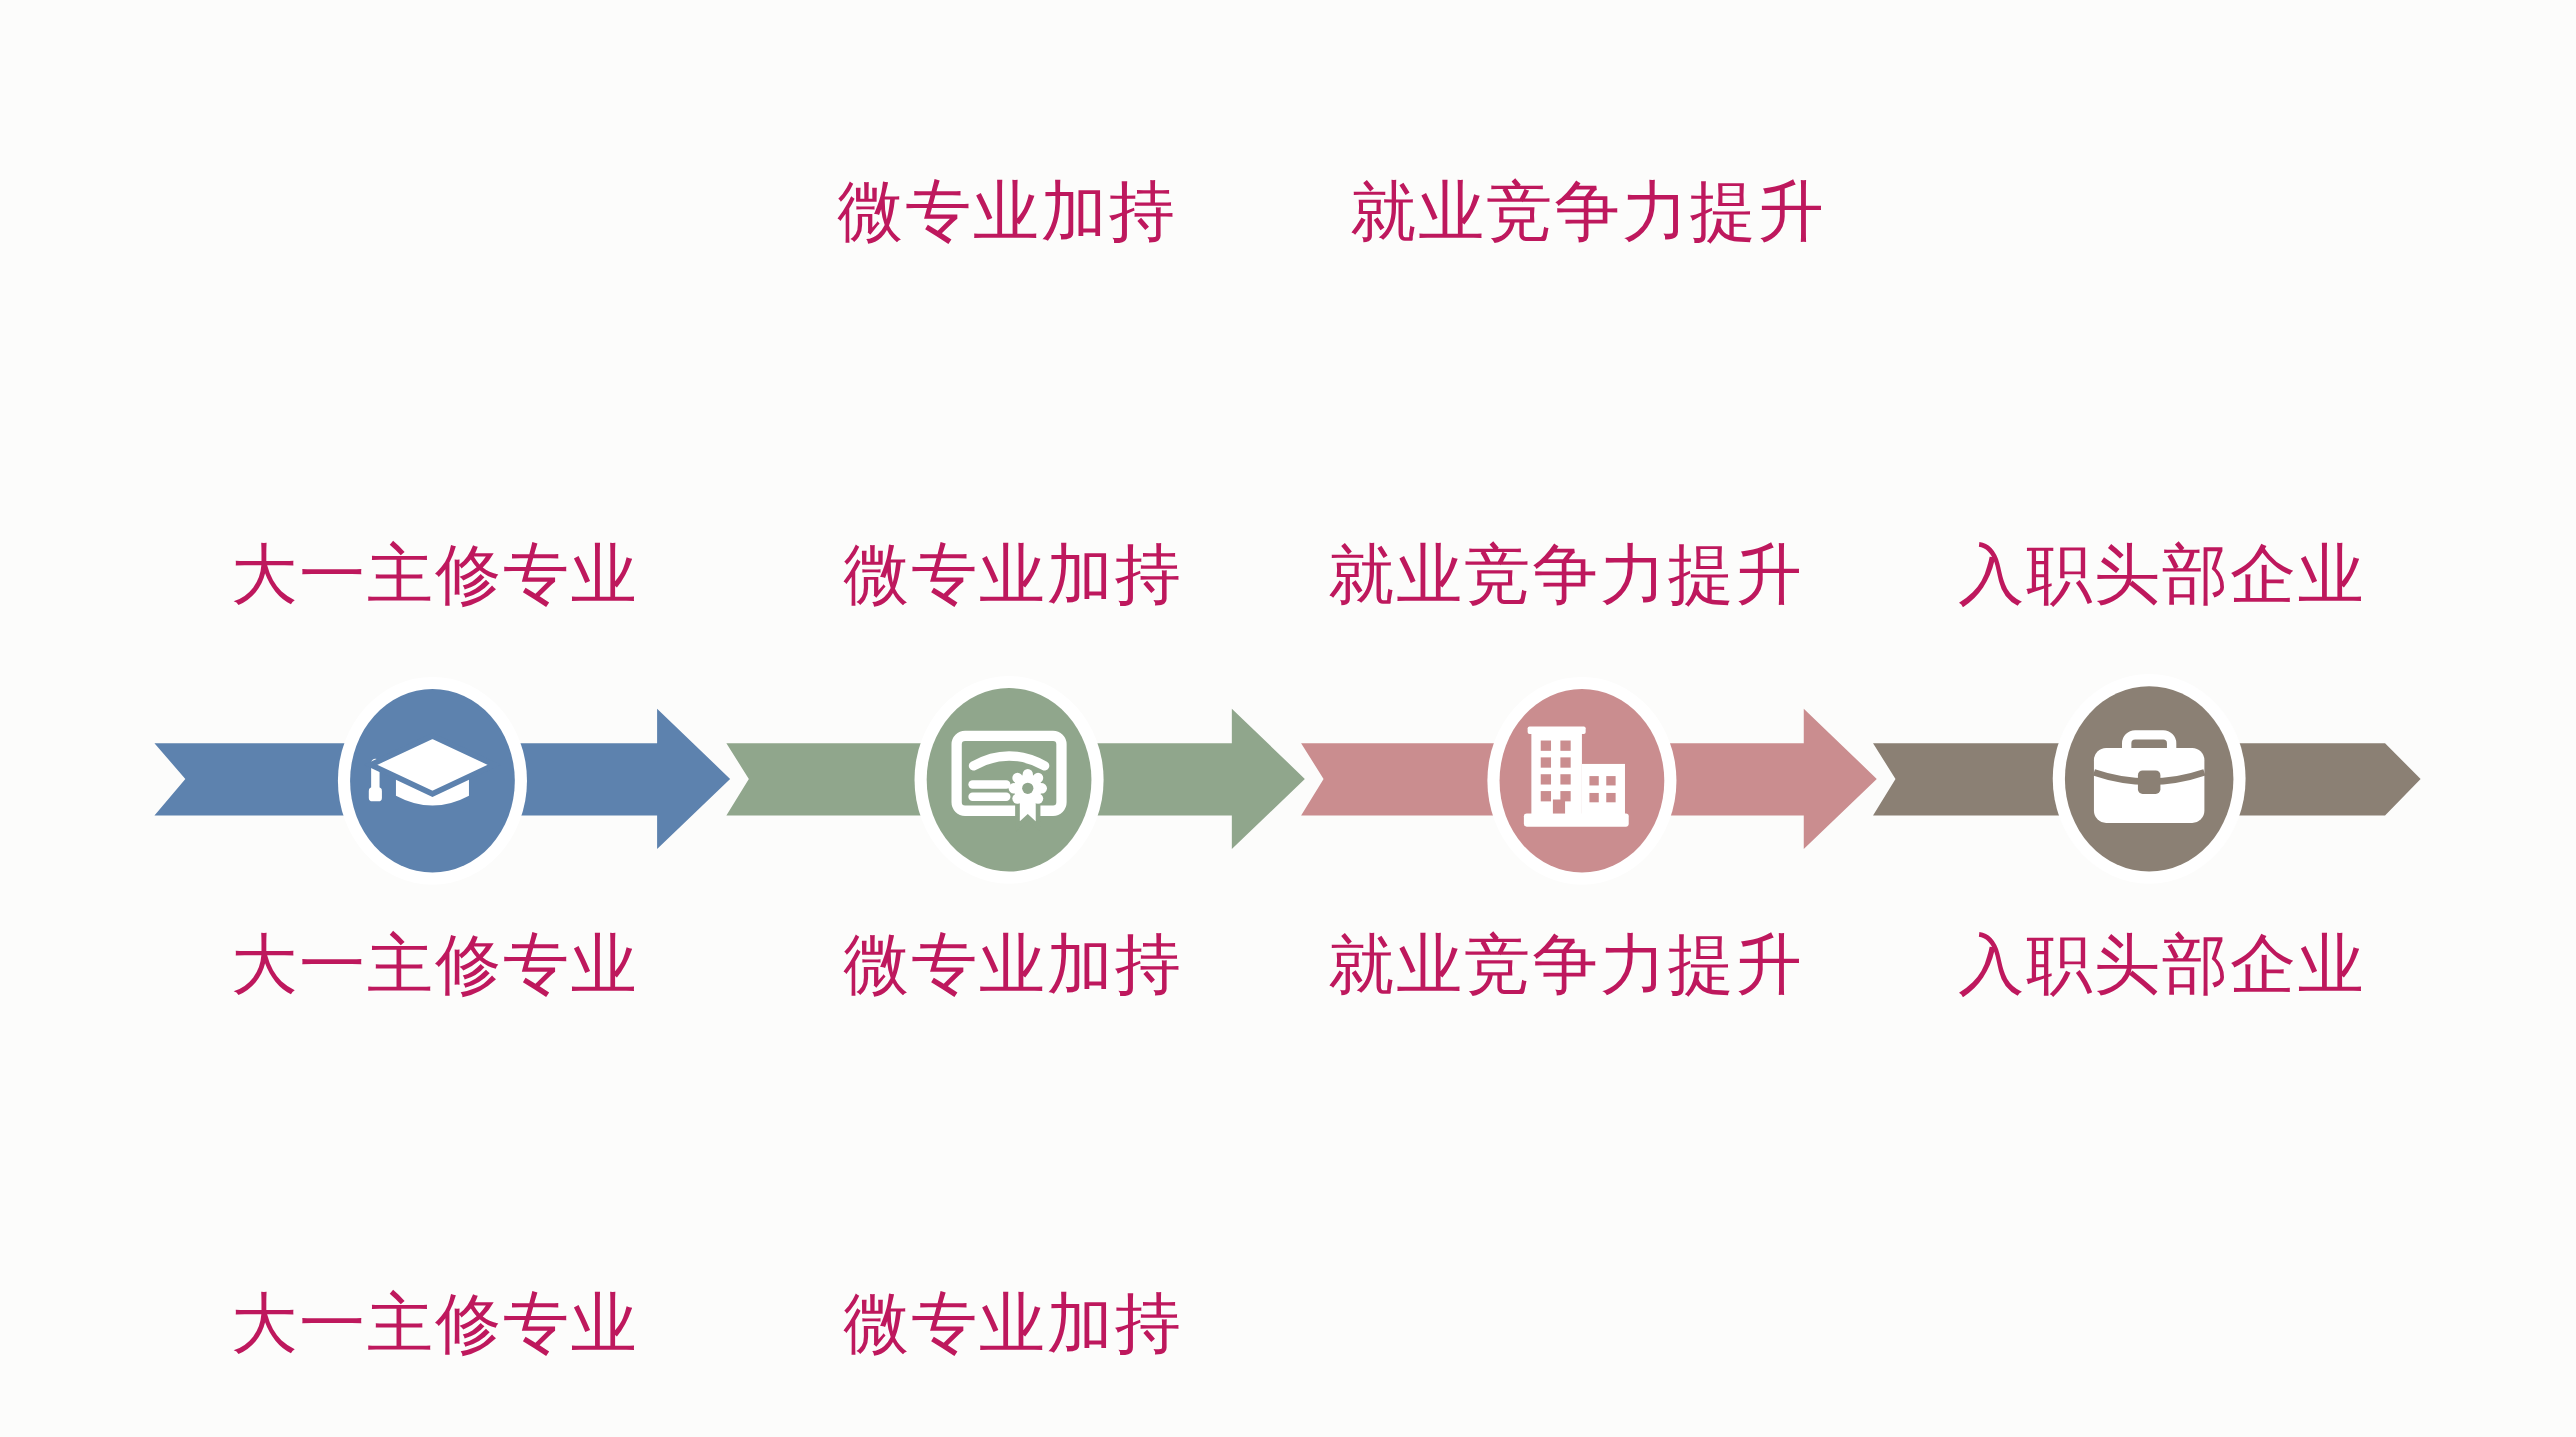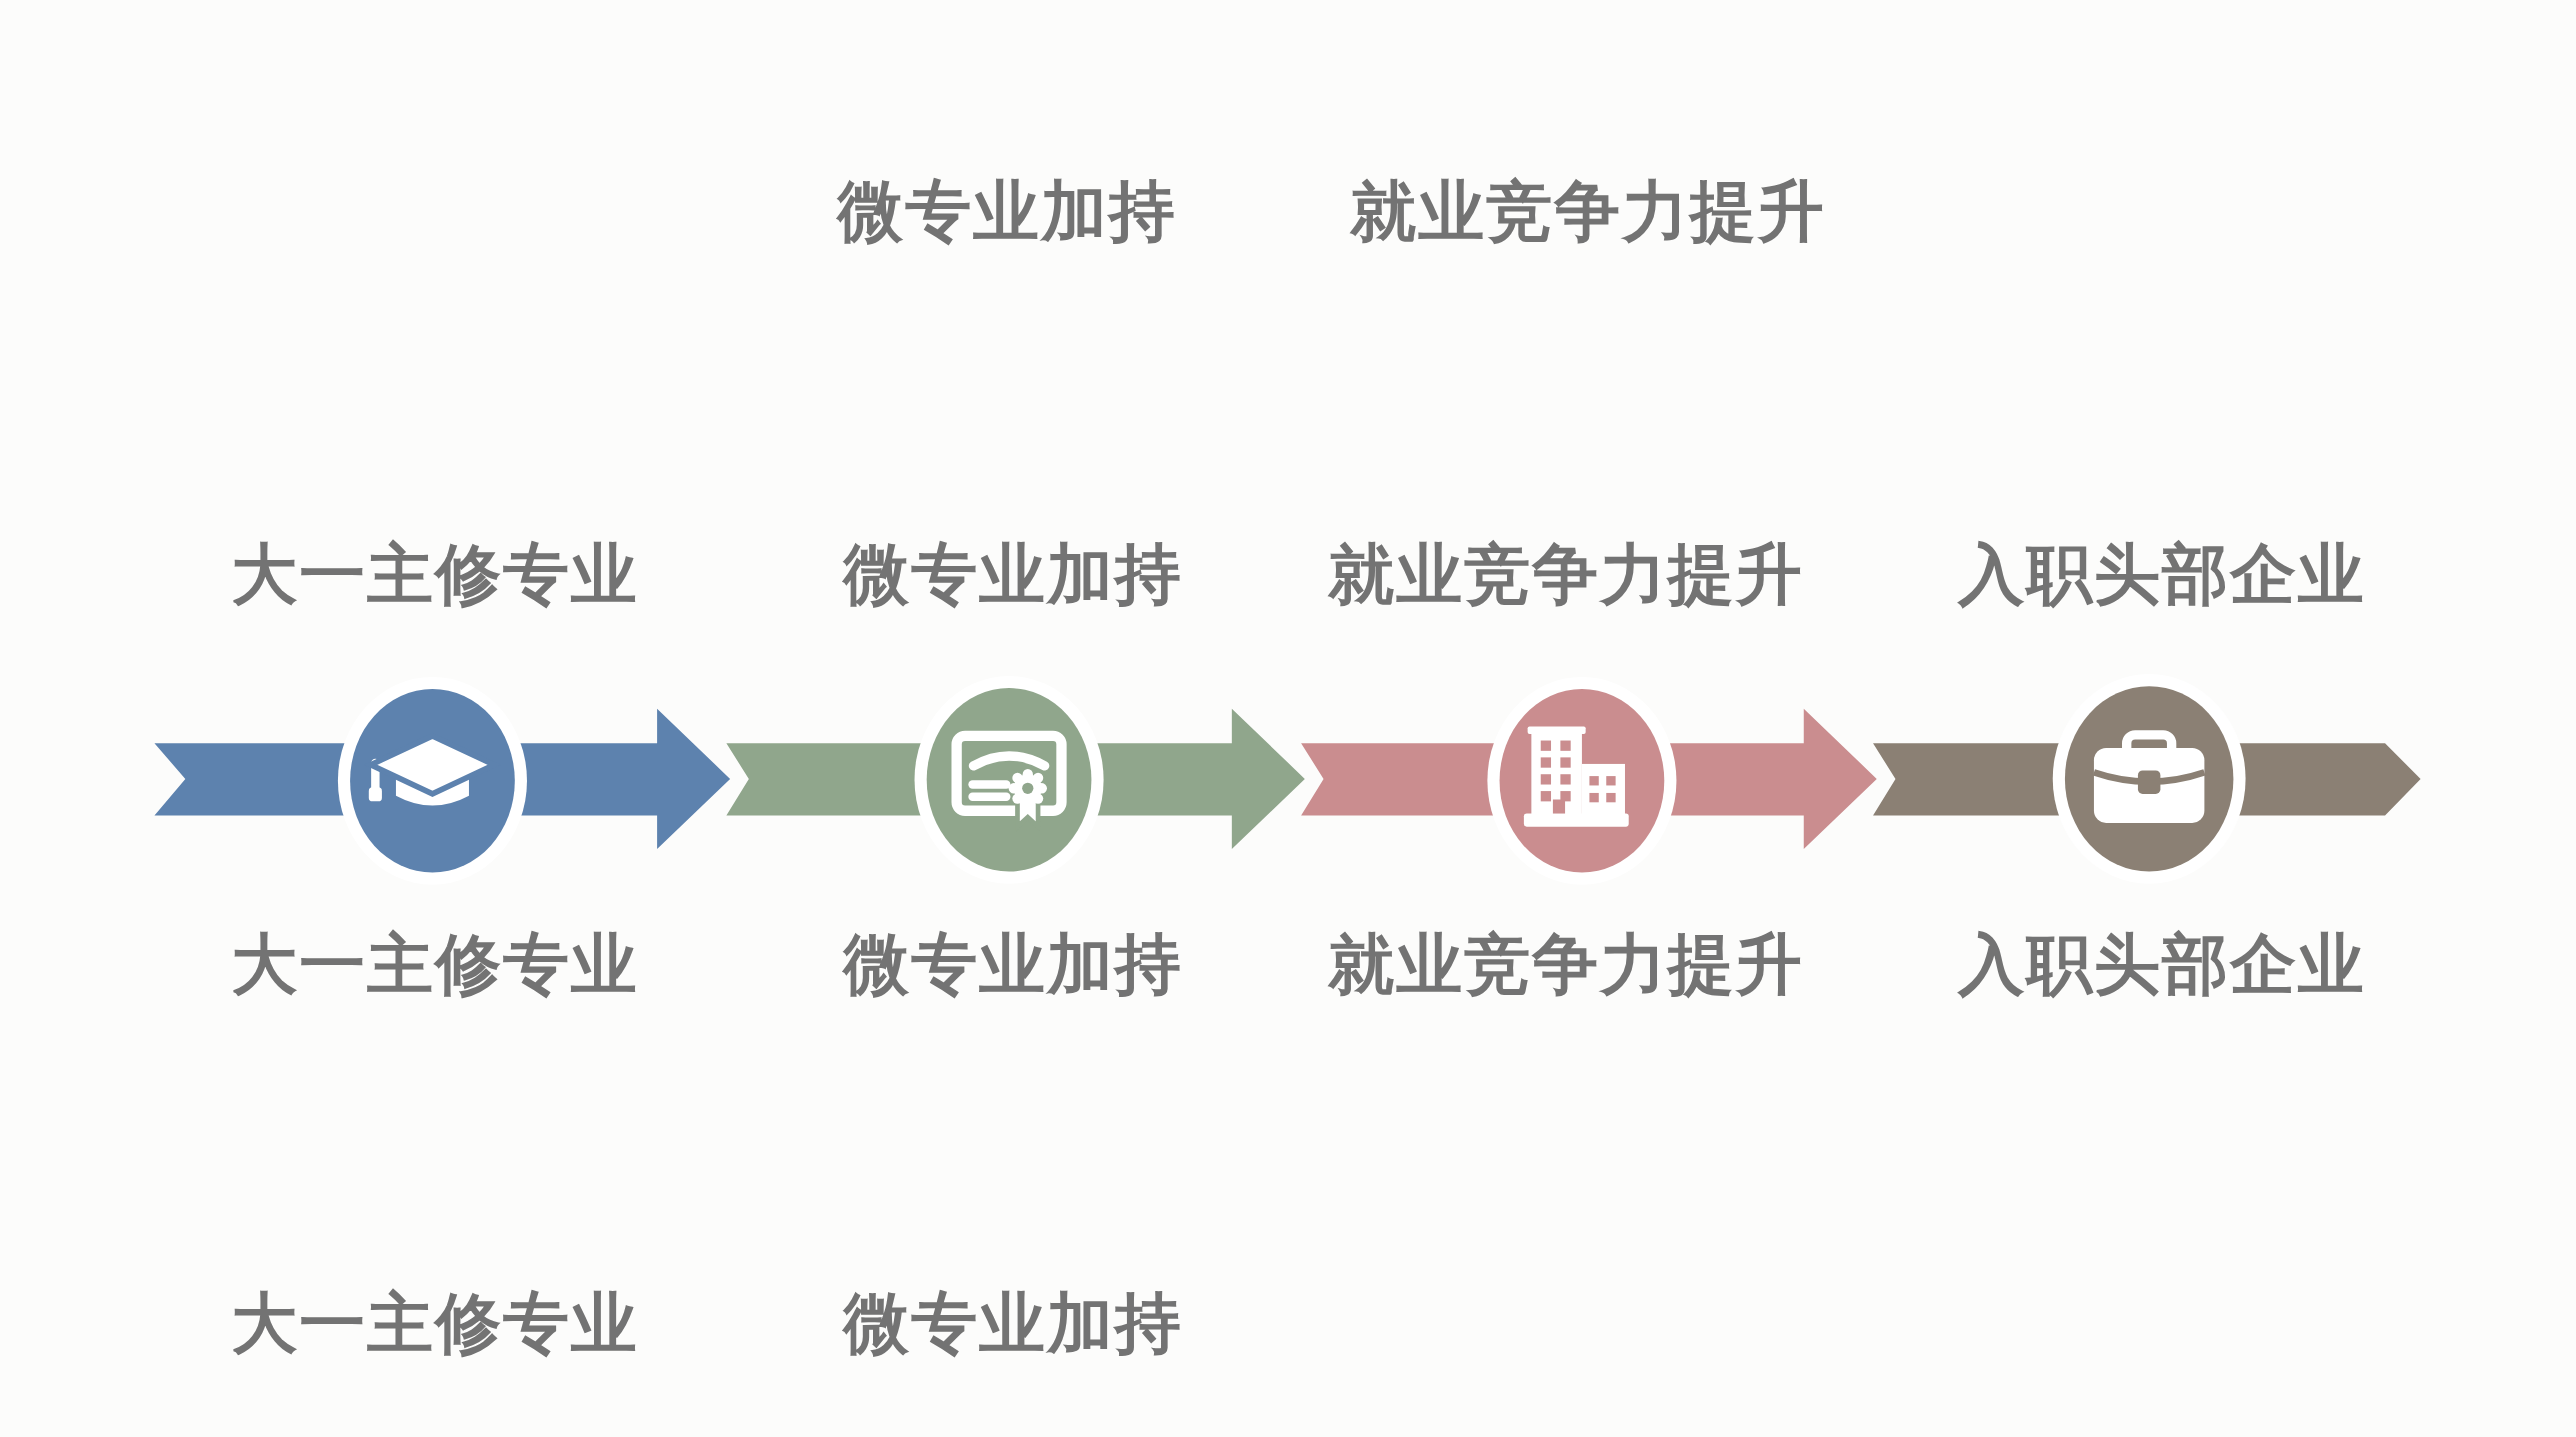--- a/index.html
+++ b/index.html
@@ -9,24 +9,24 @@
     overflow:hidden;
   }
   .canvas{
     position:relative;width:2576px;height:1438px;
     background:#fcfcfb;
   }
   .flow-svg{position:absolute;left:0;top:0;}
   .lbl{
     position:absolute;
     transform:translate(-50%,-50%);
-    font-weight:700;
+    font-weight:400;
     font-size:66px;
     letter-spacing:1.9px;
-    color:#737373;
+    color:#be185d;
     white-space:nowrap;
   }
 </style>
 </head>
 <body>
 
 <div class="canvas">
 
   <svg class="flow-svg" width="2576" height="1438" viewBox="0 0 2752 1536" xmlns="http://www.w3.org/2000/svg">
 

